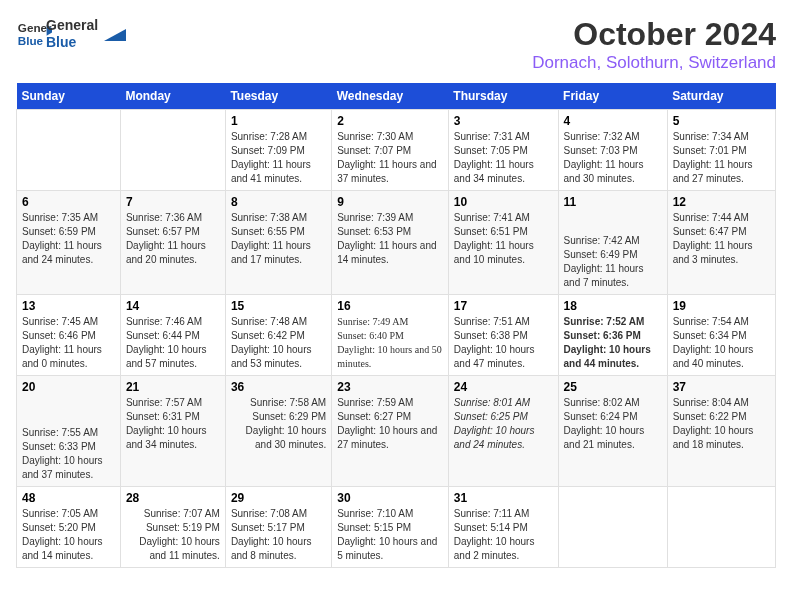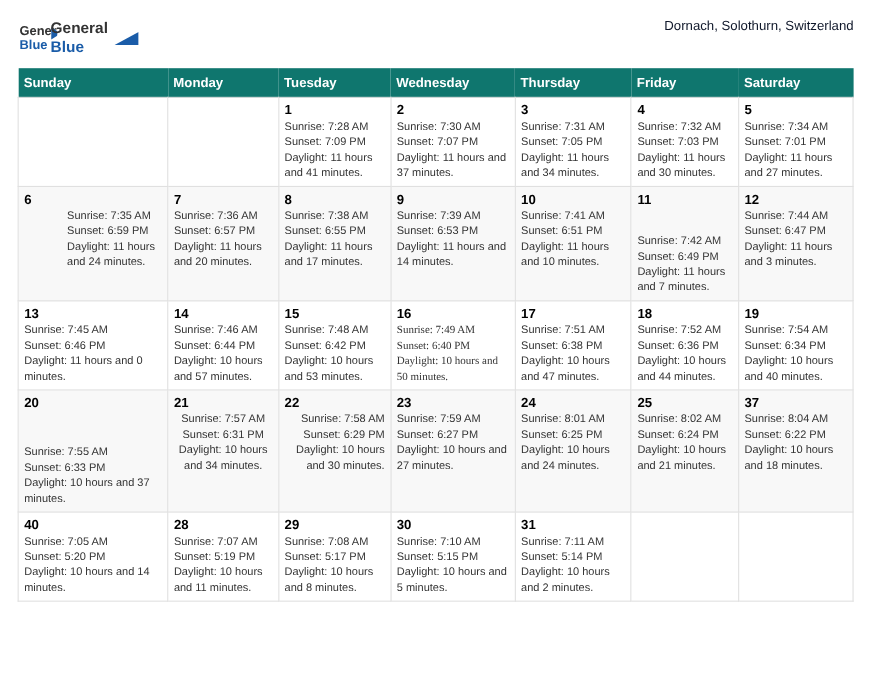--- a/index.html
+++ b/index.html
@@ -27,30 +27,30 @@
     }
     .title-section {
       text-align: right;
     }
     .main-title {
       font-size: 32px;
       font-weight: bold;
       color: #333;
     }
     .subtitle {
-      font-size: 12px;
-      color: #0f172a;
+      font-size: 17px;
+      color: #8b5cf6;
     }
     table {
       width: 100%;
       border-collapse: collapse;
       font-size: 11px;
     }
     thead tr th {
-      background-color: #0f766e;
+      background-color: #1d4ed8;
       color: #fff;
       text-align: left;
       padding: 6px 5px;
       font-size: 12px;
       font-weight: bold;
     }
     tbody tr {
       border-bottom: 1px solid #ddd;
     }
     tbody tr:nth-child(even) {
@@ -86,20 +86,21 @@
     </svg>
     <div style="margin-left:-10px;">
       <div style="font-size:14px;font-weight:bold;color:#333;line-height:1.2;">General</div>
       <div style="font-size:14px;font-weight:bold;color:#1a5ca8;line-height:1.2;">Blue</div>
     </div>
     <svg width="22" height="22" viewBox="0 0 22 22" style="margin-left:2px;margin-top:-8px;">
       <polygon points="0,22 22,10 22,22" fill="#1a5ca8"></polygon>
     </svg>
   </div>
   <div class="title-section">
+    <div class="main-title">October 2024</div>
     <div class="subtitle">Dornach, Solothurn, Switzerland</div>
   </div>
 </div>
 
 <table>
   <thead>
     <tr>
     <th>Sunday</th>
         <th>Monday</th>
         <th>Tuesday</th>
@@ -140,21 +141,21 @@
         <td>
           <span class="day-number">5</span>
           <div class="day-info" style="white-space: pre-line;">Sunrise: 7:34 AM
 Sunset: 7:01 PM
 Daylight: 11 hours and 27 minutes.</div>
         </td>
       </tr>
       <tr>
         <td>
           <span class="day-number">6</span>
-          <div class="day-info" style="white-space: pre-line; margin-left: 39px;">Sunrise: 7:35 AM
+          <div class="day-info" style="white-space: pre-line;">Sunrise: 7:35 AM
 Sunset: 6:59 PM
 Daylight: 11 hours and 24 minutes.</div>
         </td>
         <td>
           <span class="day-number">7</span>
           <div class="day-info" style="white-space: pre-line;">Sunrise: 7:36 AM
 Sunset: 6:57 PM
 Daylight: 11 hours and 20 minutes.</div>
         </td>
         <td>
@@ -214,85 +215,85 @@
 Daylight: 10 hours and 50 minutes.</div>
         </td>
         <td>
           <span class="day-number">17</span>
           <div class="day-info" style="white-space: pre-line;">Sunrise: 7:51 AM
 Sunset: 6:38 PM
 Daylight: 10 hours and 47 minutes.</div>
         </td>
         <td>
           <span class="day-number">18</span>
-          <div class="day-info" style="white-space: pre-line;">Sunrise: 7:52 AM
+          <div class="day-info" style="white-space: pre-line; font-weight: bold;">Sunrise: 7:52 AM
 Sunset: 6:36 PM
 Daylight: 10 hours and 44 minutes.</div>
         </td>
         <td>
           <span class="day-number">19</span>
           <div class="day-info" style="white-space: pre-line;">Sunrise: 7:54 AM
 Sunset: 6:34 PM
 Daylight: 10 hours and 40 minutes.</div>
         </td>
       </tr>
       <tr>
         <td>
           <span class="day-number">20</span>
           <div class="day-info" style="white-space: pre-line; margin-top: 32px;">Sunrise: 7:55 AM
 Sunset: 6:33 PM
 Daylight: 10 hours and 37 minutes.</div>
         </td>
         <td>
           <span class="day-number">21</span>
-          <div class="day-info" style="white-space: pre-line; text-align: center;">Sunrise: 7:57 AM
+          <div class="day-info" style="white-space: pre-line;">Sunrise: 7:57 AM
 Sunset: 6:31 PM
 Daylight: 10 hours and 34 minutes.</div>
         </td>
         <td>
-          <span class="day-number">22</span>
+          <span class="day-number">36</span>
           <div class="day-info" style="white-space: pre-line; text-align: right;">Sunrise: 7:58 AM
 Sunset: 6:29 PM
 Daylight: 10 hours and 30 minutes.</div>
         </td>
         <td>
           <span class="day-number">23</span>
           <div class="day-info" style="white-space: pre-line;">Sunrise: 7:59 AM
 Sunset: 6:27 PM
 Daylight: 10 hours and 27 minutes.</div>
         </td>
         <td>
           <span class="day-number">24</span>
-          <div class="day-info" style="white-space: pre-line;">Sunrise: 8:01 AM
+          <div class="day-info" style="white-space: pre-line; font-style: italic;">Sunrise: 8:01 AM
 Sunset: 6:25 PM
 Daylight: 10 hours and 24 minutes.</div>
         </td>
         <td>
           <span class="day-number">25</span>
           <div class="day-info" style="white-space: pre-line;">Sunrise: 8:02 AM
 Sunset: 6:24 PM
 Daylight: 10 hours and 21 minutes.</div>
         </td>
         <td>
           <span class="day-number">37</span>
           <div class="day-info" style="white-space: pre-line;">Sunrise: 8:04 AM
 Sunset: 6:22 PM
 Daylight: 10 hours and 18 minutes.</div>
         </td>
       </tr>
       <tr>
         <td>
-          <span class="day-number">40</span>
+          <span class="day-number">48</span>
           <div class="day-info" style="white-space: pre-line;">Sunrise: 7:05 AM
 Sunset: 5:20 PM
 Daylight: 10 hours and 14 minutes.</div>
         </td>
         <td>
           <span class="day-number">28</span>
-          <div class="day-info" style="white-space: pre-line;">Sunrise: 7:07 AM
+          <div class="day-info" style="white-space: pre-line; text-align: right;">Sunrise: 7:07 AM
 Sunset: 5:19 PM
 Daylight: 10 hours and 11 minutes.</div>
         </td>
         <td>
           <span class="day-number">29</span>
           <div class="day-info" style="white-space: pre-line;">Sunrise: 7:08 AM
 Sunset: 5:17 PM
 Daylight: 10 hours and 8 minutes.</div>
         </td>
         <td>

